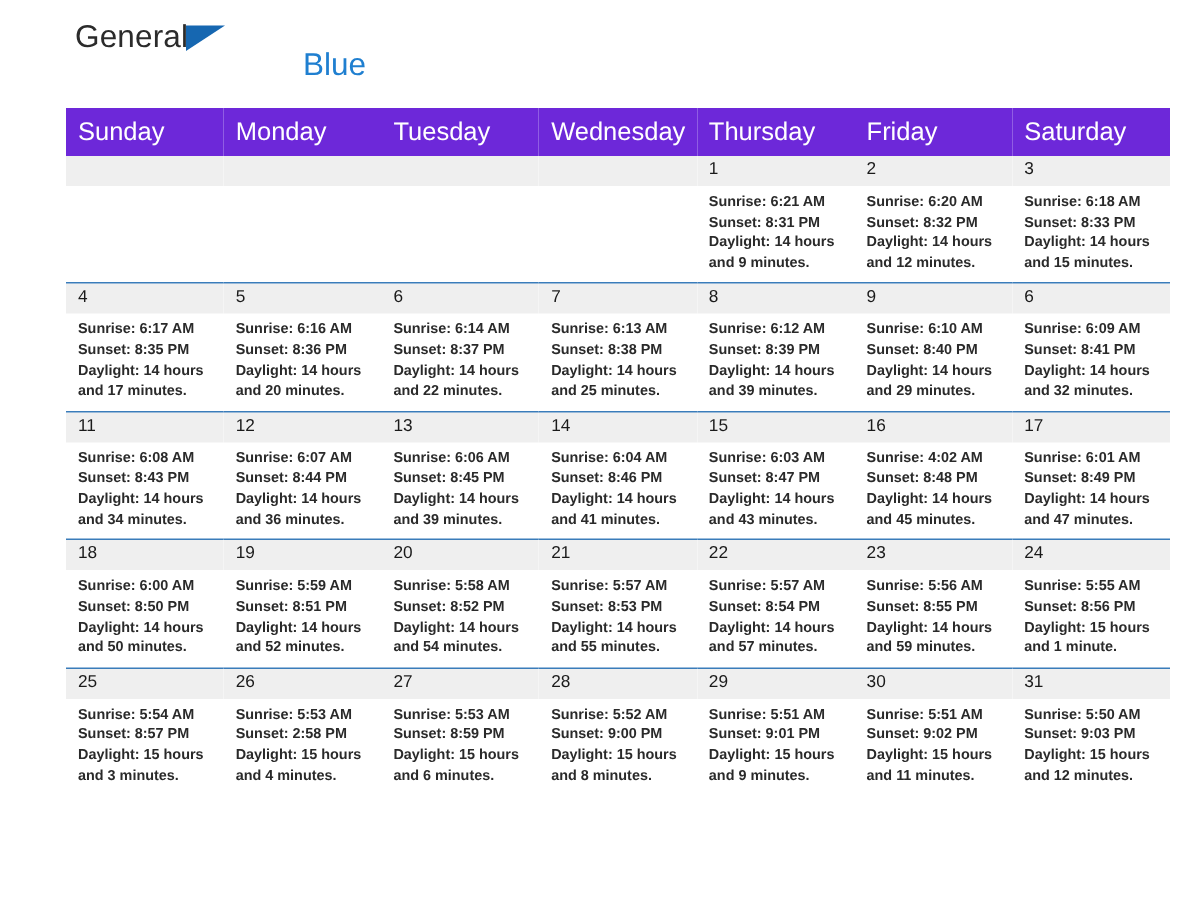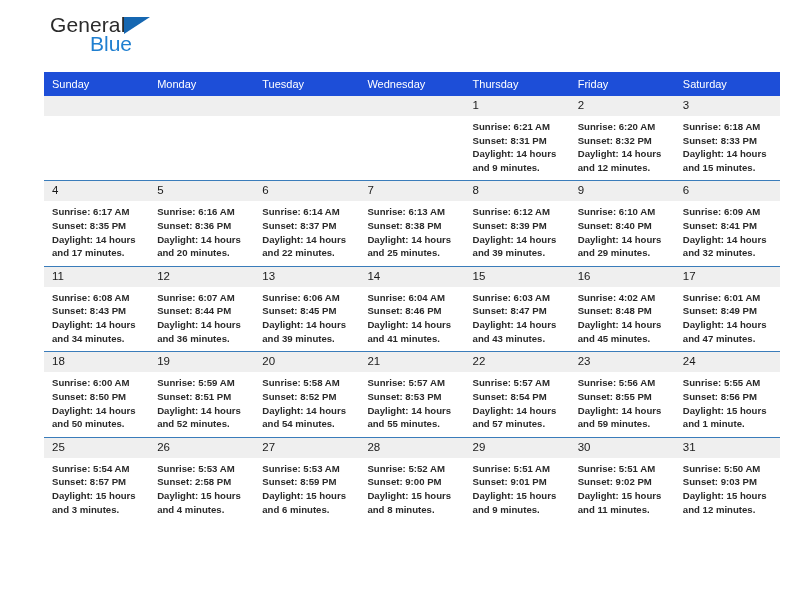--- a/index.html
+++ b/index.html
@@ -55,20 +55,21 @@
     margin-left: -1px;
     margin-top: 3px;
   }
   .brand-blue {
     font-size: 21px;
     color: #1f7fd0;
     line-height: 1;
     display: block;
     margin-top: -3px;
     margin-left: 40px;
+    text-align: right;
   }
 
   .titlebox {
     text-align: right;
     padding-right: 2px;
   }
   .cal-title {
     font-size: 26px;
     font-weight: normal;
     color: #1a1a1a;
@@ -81,24 +82,24 @@
     margin-top: 10px;
   }
 
   
   .calendar {
     width: 736px;
     border-collapse: collapse;
     table-layout: fixed;
   }
   .calendar th {
-    background: #1d4ed8;
+    background: #6d28d9;
     color: #ffffff;
     font-weight: normal;
-    font-size: 11px;
+    font-size: 17px;
     text-align: left;
     padding: 6px 0 6px 8px;
     height: 20px;
     box-sizing: border-box;
   }
   .calendar td {
     width: 105.14px;
     vertical-align: top;
     padding: 0;
     border-top: 1px solid #3a7cba;

